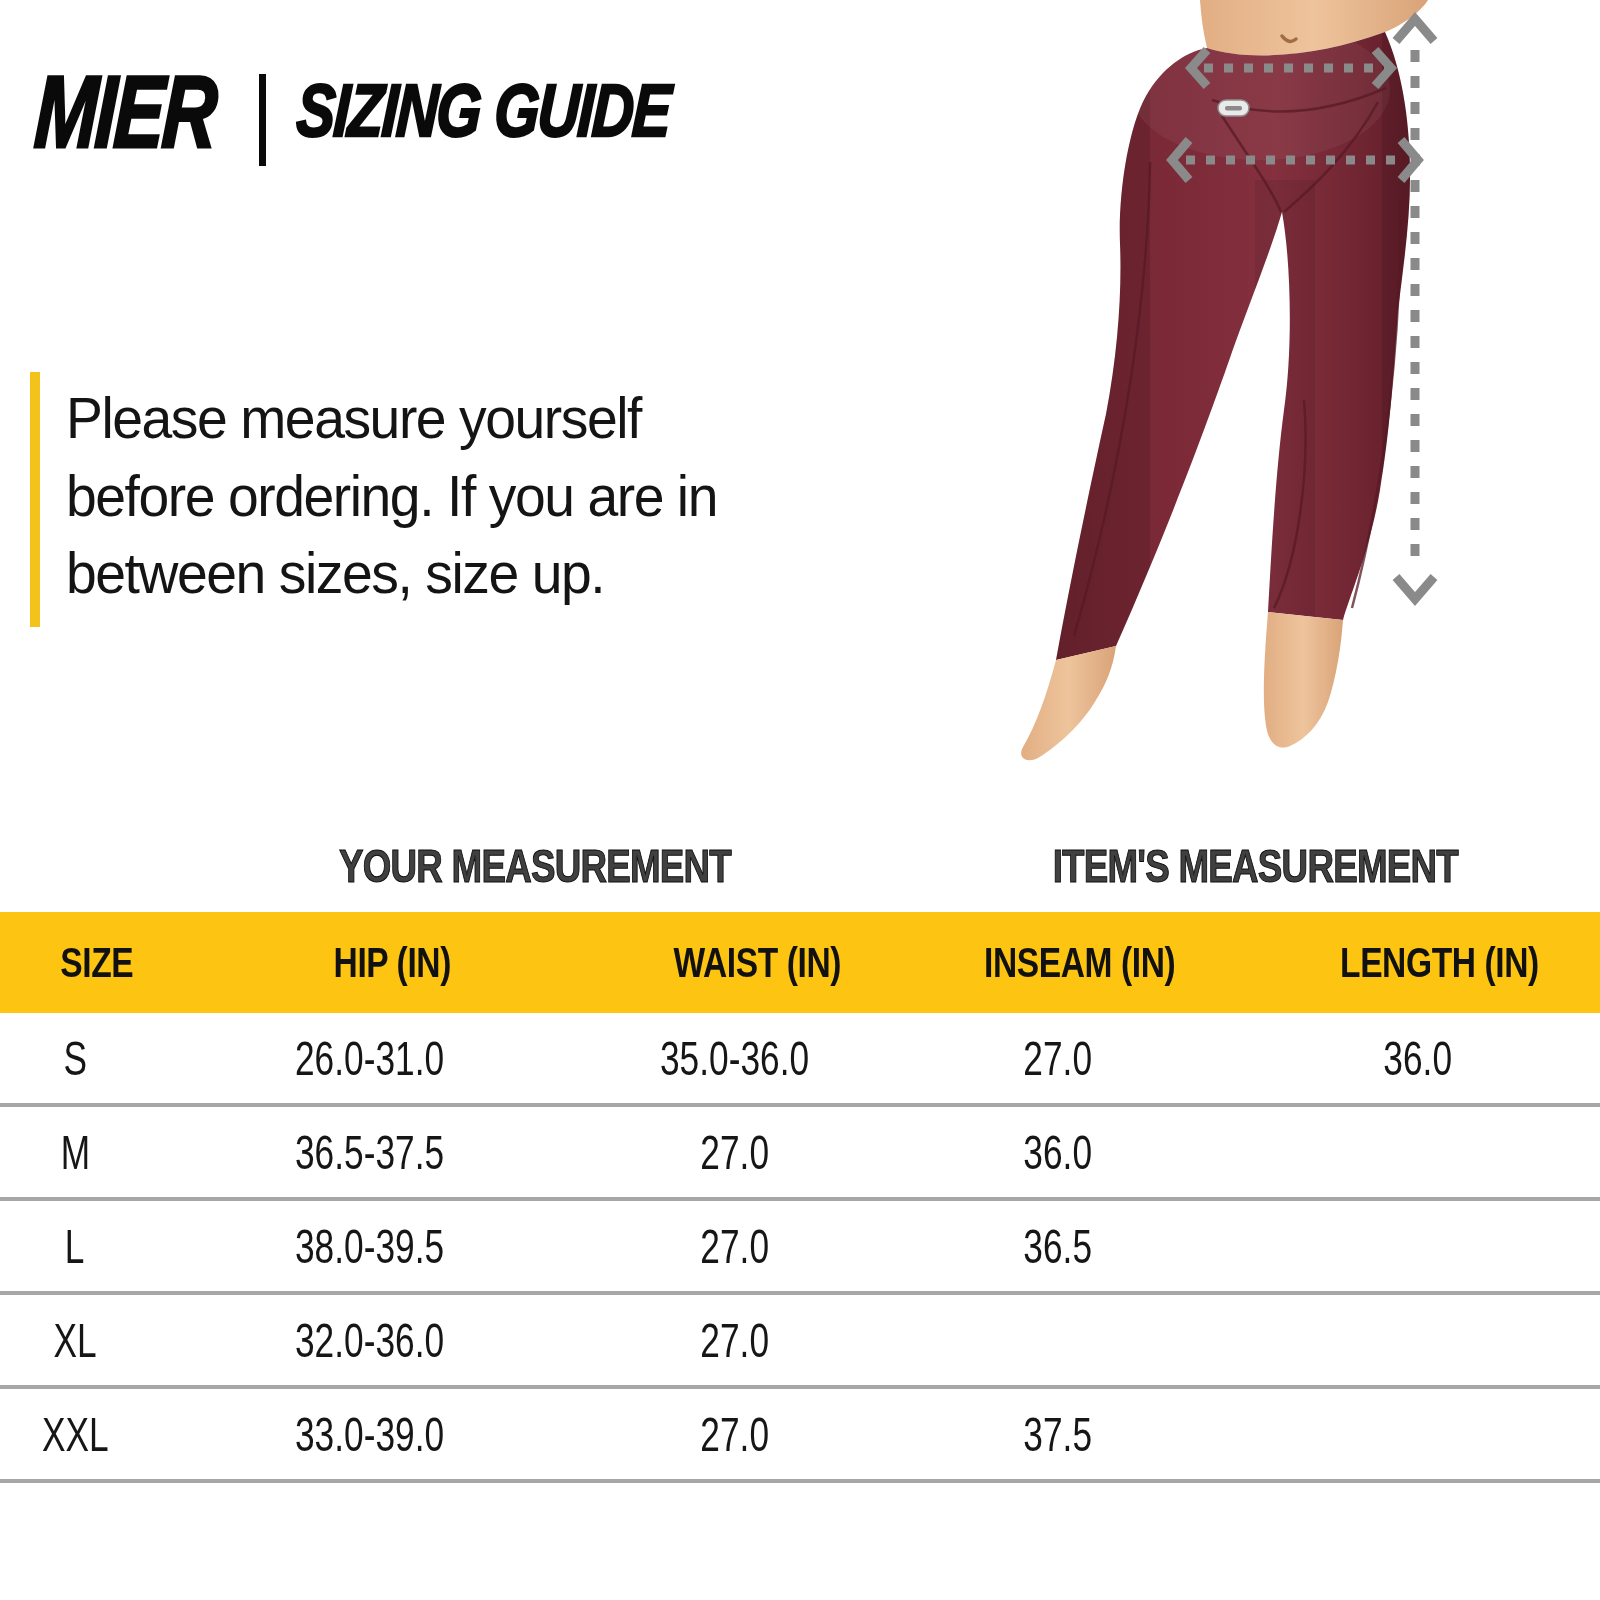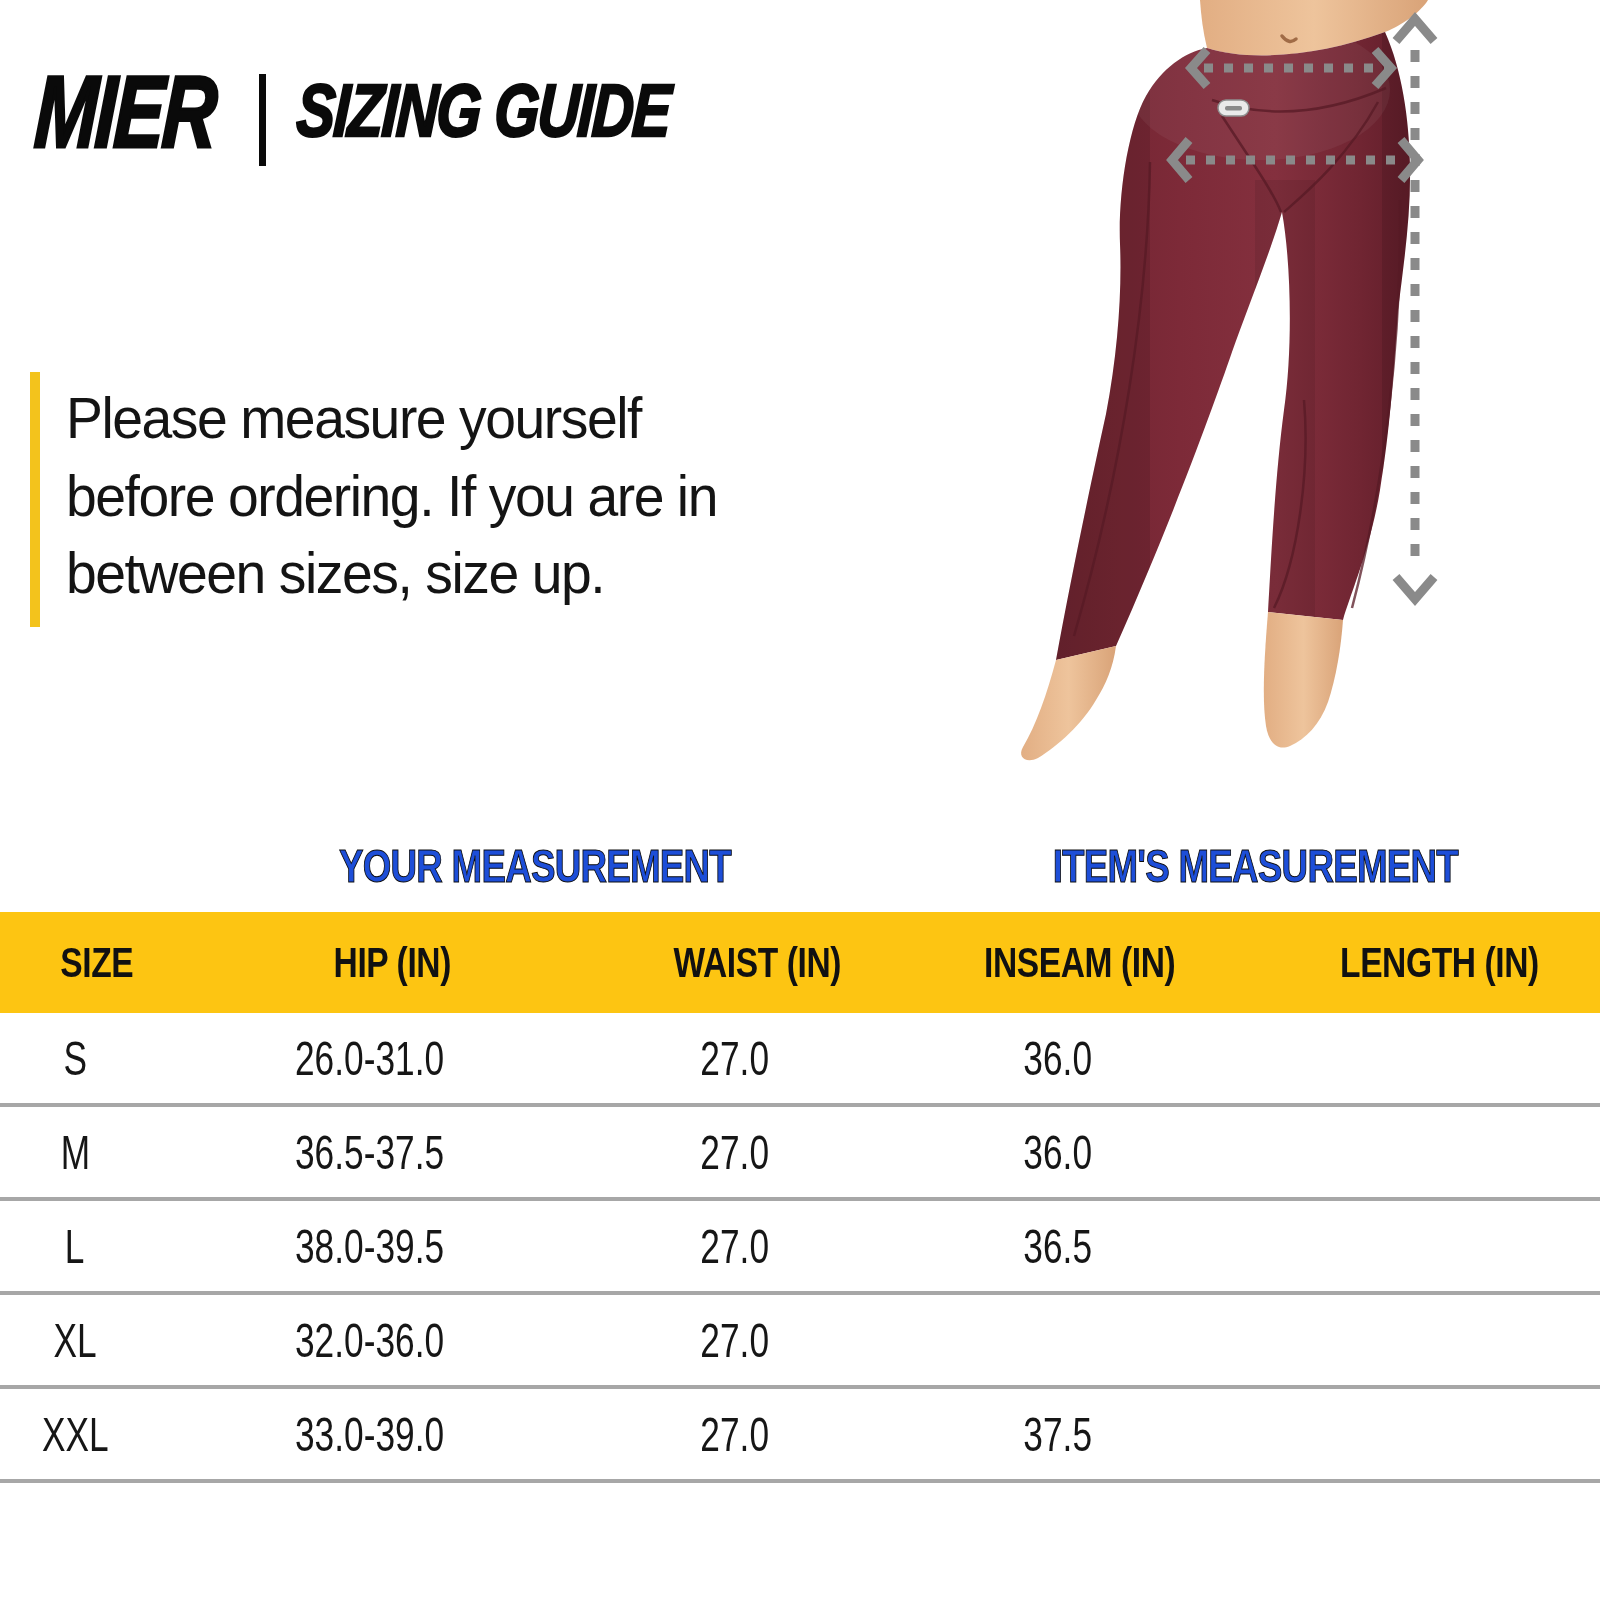--- a/index.html
+++ b/index.html
@@ -20,21 +20,21 @@
       padding:8px 0 14px 26px;margin-left:8px;}
   .intro-text{font-size:57px;line-height:1.36;letter-spacing:-1.5px;color:#141414;
       white-space:pre-line;display:inline-block;transform:scaleX(0.97);transform-origin:left top;}
 
   
   .figure{position:absolute;left:950px;top:0;width:620px;height:780px;}
 
   
   .group-row{position:absolute;left:0;top:820px;width:1600px;height:92px;display:grid;
       grid-template-columns:160px 750px 690px;align-items:center;}
-  .group-cell{text-align:center;font-weight:700;font-size:46px;color:#1d4ed8;
+  .group-cell{text-align:center;font-weight:700;font-size:46px;color:#404040;
       -webkit-text-stroke:1px #0c0c0c;}
   .group-cell>span{display:inline-block;transform:scaleX(0.80);white-space:nowrap;letter-spacing:-1px;}
 
   .cols5{display:grid;grid-template-columns:150px 440px 290px 355px 365px;}
 
   .band{position:absolute;left:0;top:912px;width:1600px;height:101px;background:#FDC512;
       align-items:center;}
   .band-cell{text-align:center;font-weight:700;font-size:43px;color:#111;padding-left:44px;}
   .band-cell>span{display:inline-block;transform:scaleX(0.78);white-space:nowrap;letter-spacing:-0.5px;}
 
@@ -151,20 +151,21 @@
     <div class="band-cell"><span>HIP (IN)</span></div>
     <div class="band-cell"><span>WAIST (IN)</span></div>
     <div class="band-cell"><span>INSEAM (IN)</span></div>
     <div class="band-cell"><span>LENGTH (IN)</span></div>
   </div>
 
   <div class="rows">
     <div class="trow cols5">
       <div class="tcell"><span>S</span></div>
       <div class="tcell"><span>26.0-31.0</span></div>
+      <div class="tcell"><span>35.0-36.0</span></div>
       <div class="tcell"><span>27.0</span></div>
       <div class="tcell"><span>36.0</span></div>
     </div>
     <div class="trow cols5">
       <div class="tcell"><span>M</span></div>
       <div class="tcell"><span>36.5-37.5</span></div>
       <div class="tcell"><span>27.0</span></div>
       <div class="tcell"><span>36.0</span></div>
     </div>
     <div class="trow cols5">

